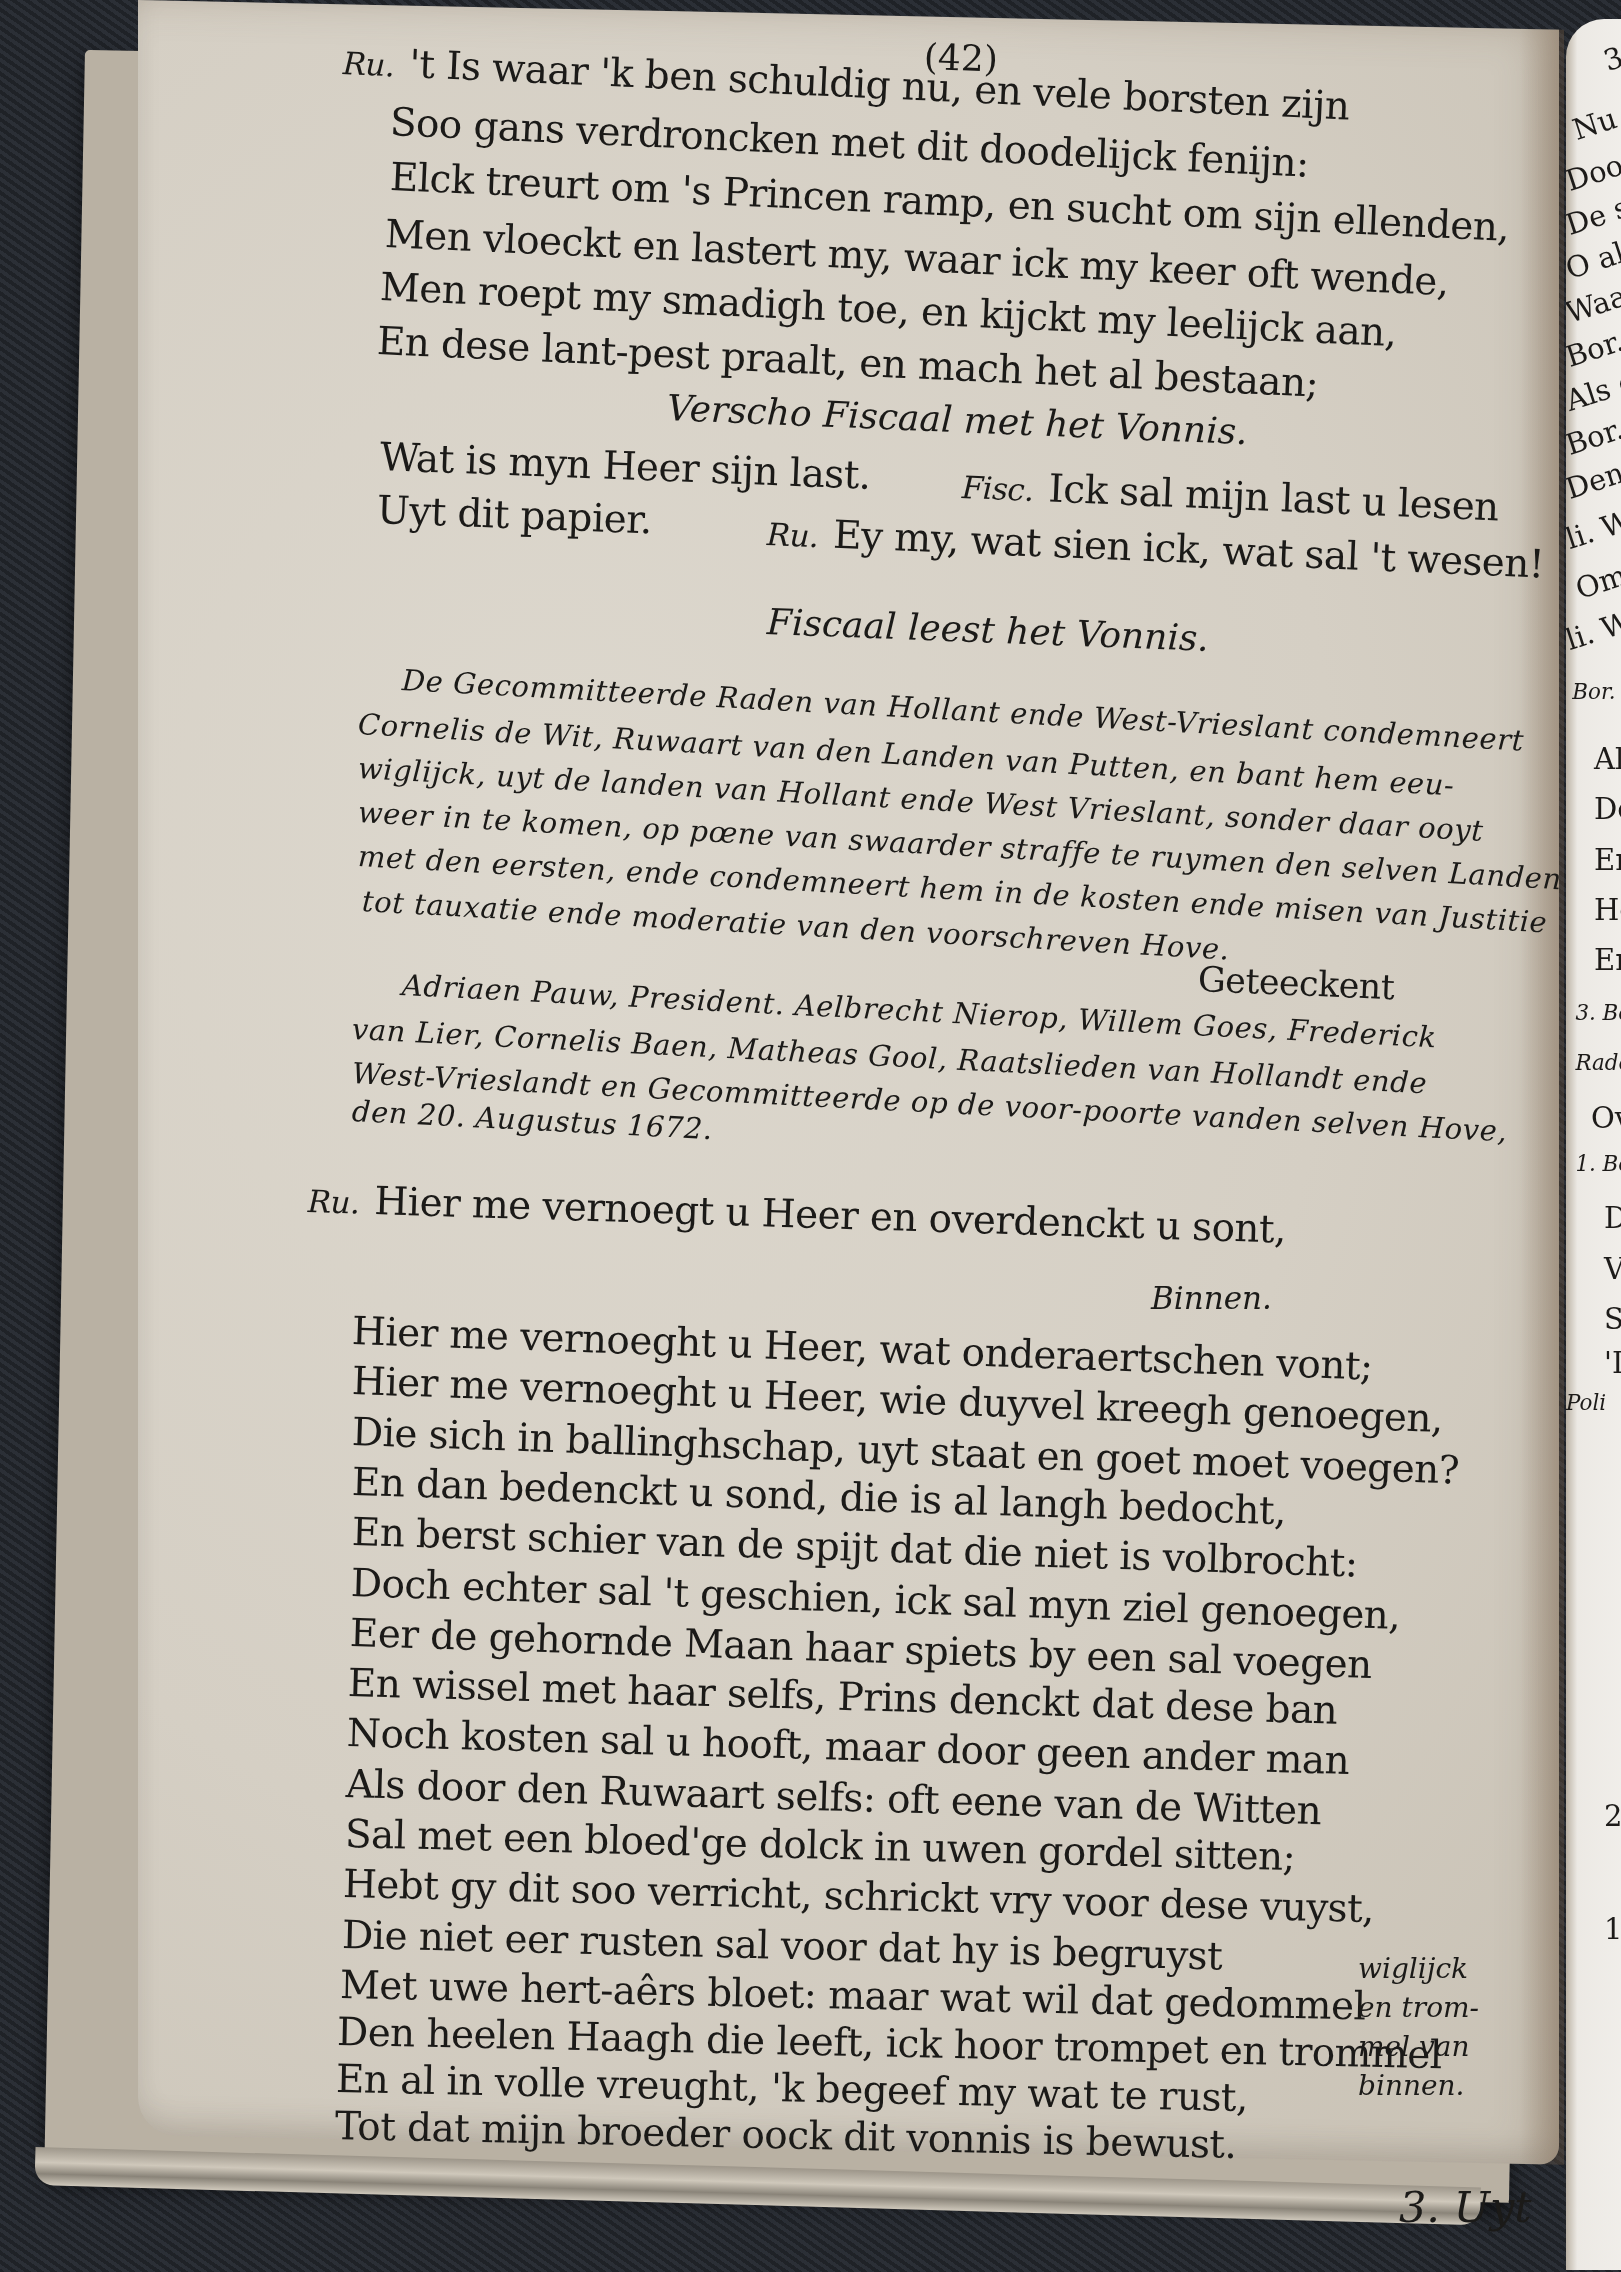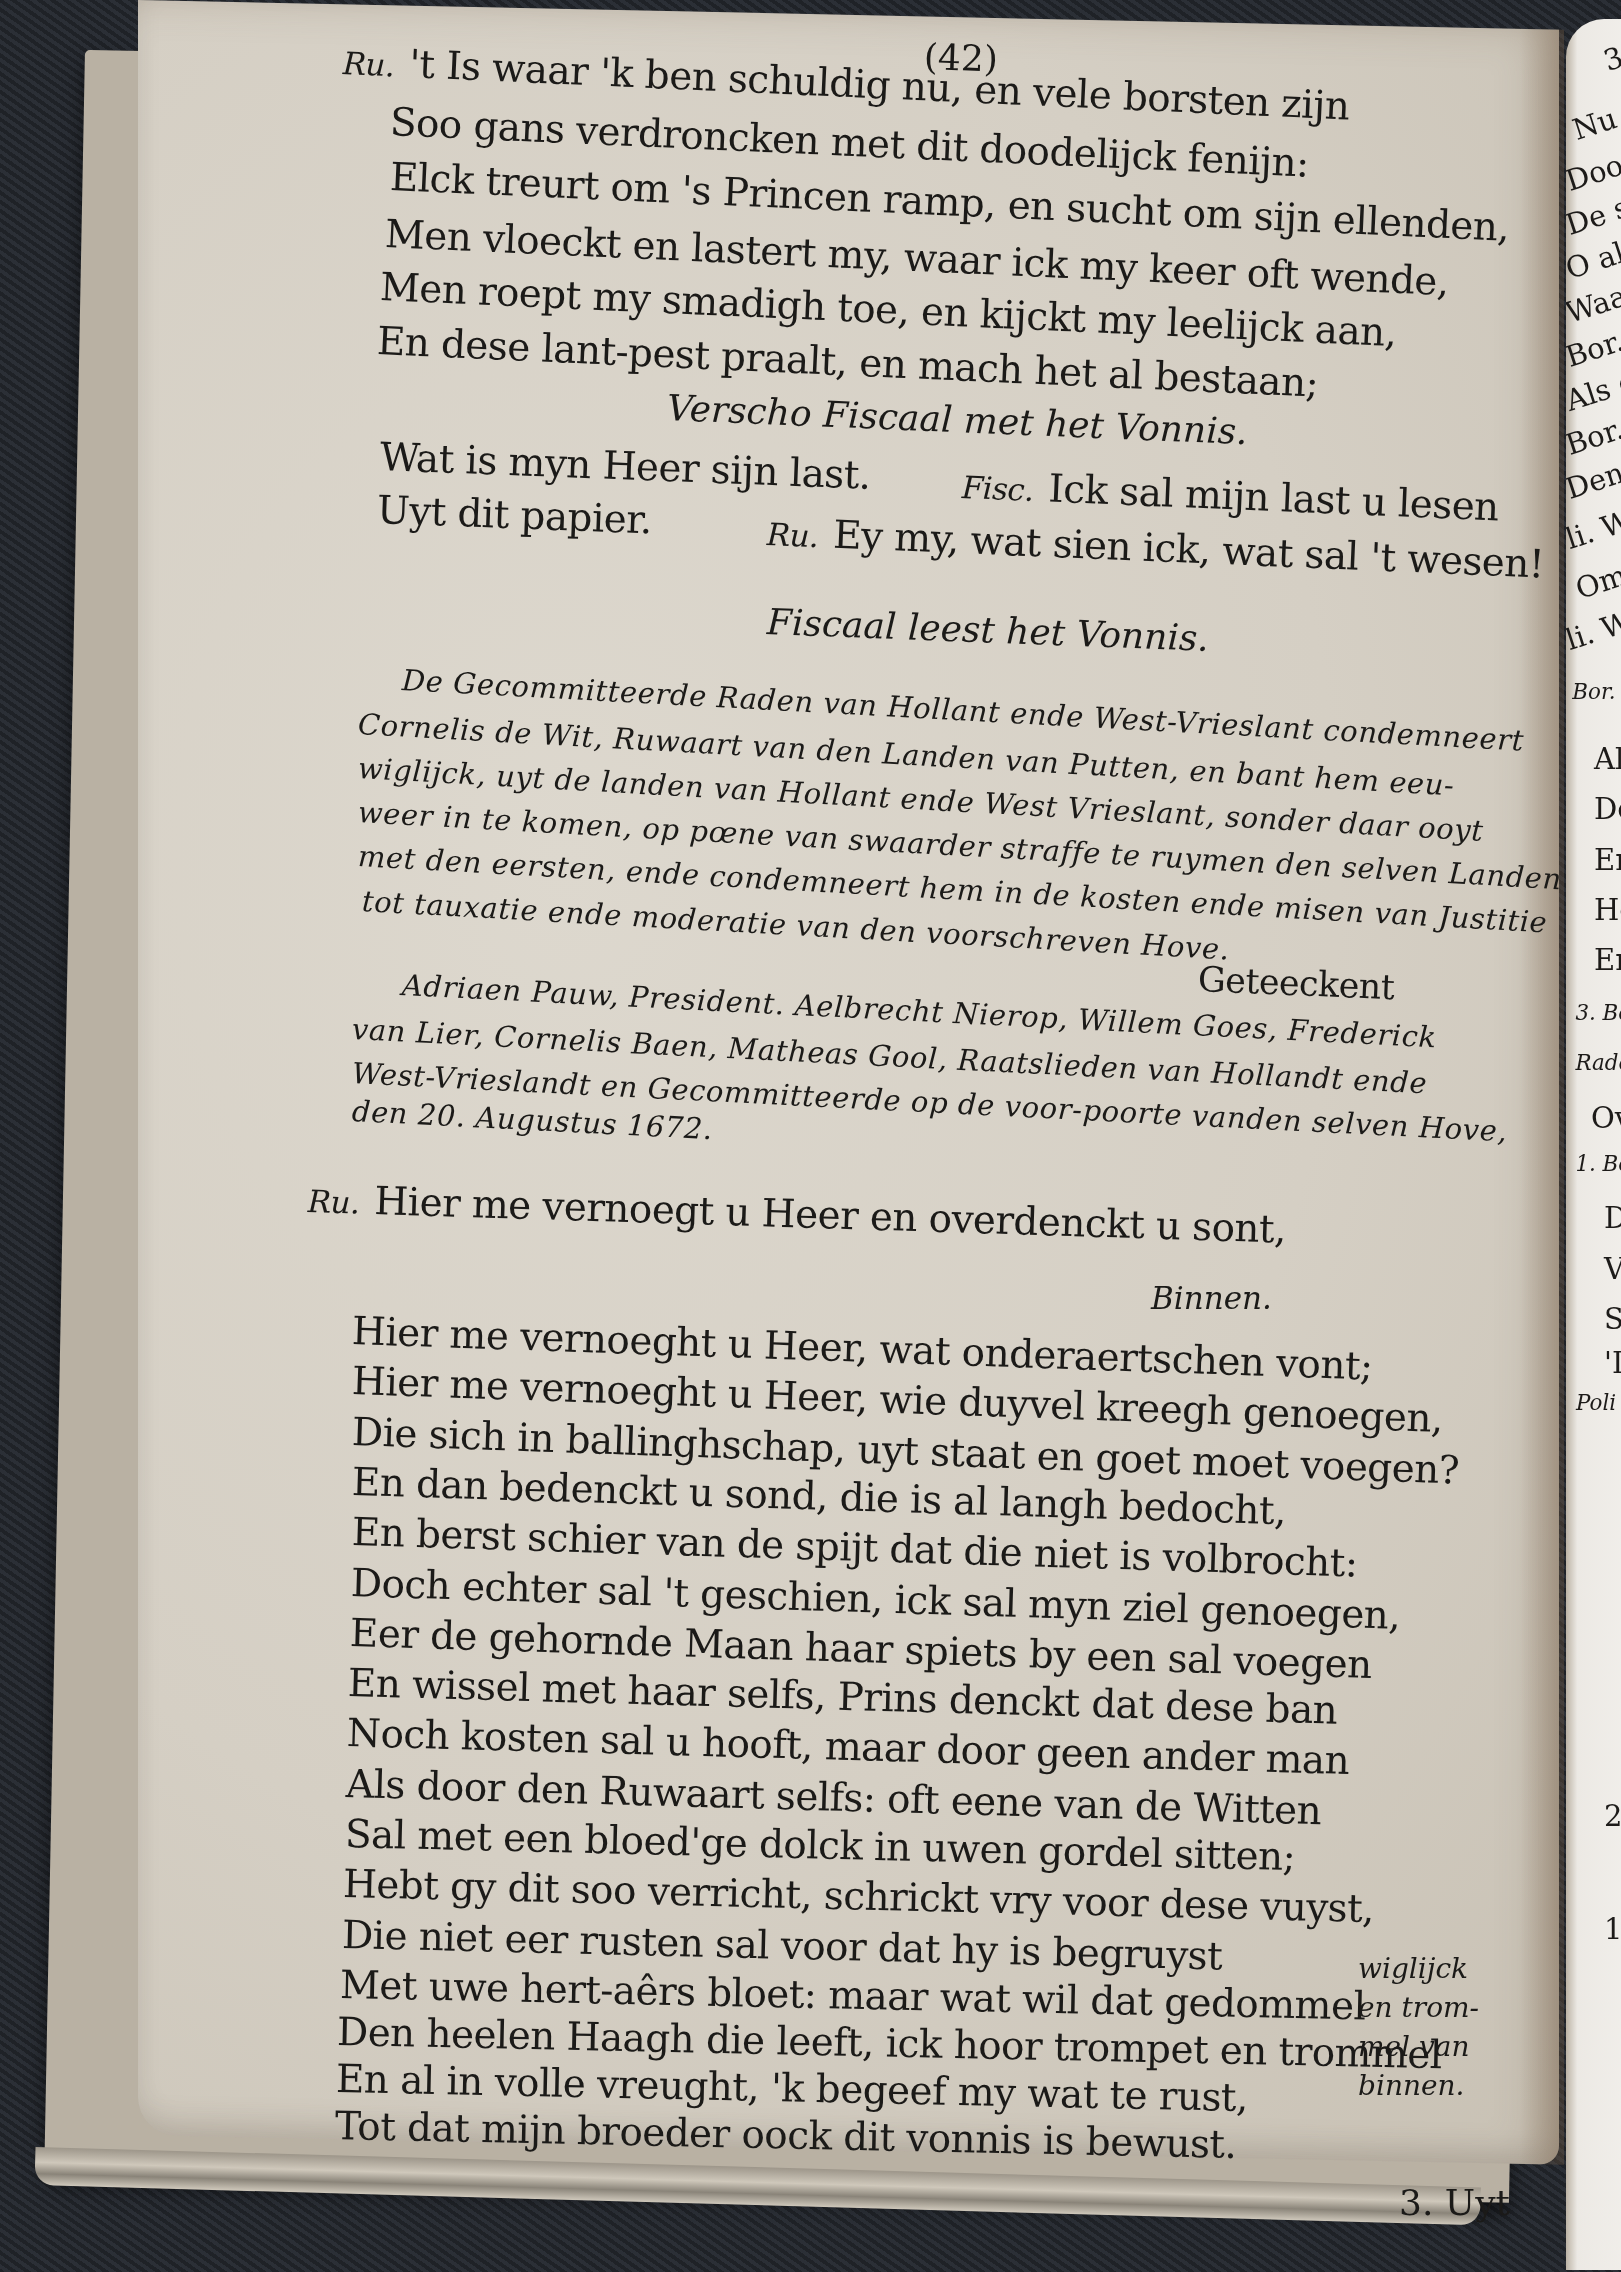--- a/index.html
+++ b/index.html
@@ -99,21 +99,22 @@
     .prose {
       font-family: "DejaVu Serif", serif;
       font-style: italic;
       font-size: 29px;
       letter-spacing: 0.6px;
     }
     .page-number {
       font-size: 36px;
     }
     .catchword {
-      font-size: 36px;
+      font-size: 43px;
+      font-style: italic;
       text-align: center;
     }
     .marginal {
       font-style: italic;
       font-size: 28px;
       line-height: 39px;
     }
   </style>
 </head>
 <body>
@@ -215,17 +216,17 @@
   <div class="facing-line" style="left:28px; top:874px; transform:none;">Het</div>
   <div class="facing-line" style="left:28px; top:924px; transform:none;">En</div>
   <div class="facing-line italic" style="left:9.4px; top:981px; transform:none;">3. Bor</div>
   <div class="facing-line italic" style="left:9.4px; top:1031px; transform:none;">Raden.</div>
   <div class="facing-line" style="left:25px; top:1082px; transform:none;">Ov</div>
   <div class="facing-line italic" style="left:9.4px; top:1132px; transform:none;">1. Bo</div>
   <div class="facing-line" style="left:38px; top:1182px; transform:none;">D</div>
   <div class="facing-line" style="left:38px; top:1233px; transform:none;">V</div>
   <div class="facing-line" style="left:38px; top:1283px; transform:none;">S</div>
   <div class="facing-line" style="left:38px; top:1327px; transform:none;">'I</div>
-  <div class="facing-line italic" style="left:10px; top:1371px; transform:none;">Poli</div>
+  <div class="facing-line italic" style="left:0; top:1371px; transform:none;">Poli</div>
   <div class="facing-line" style="left:38px; top:1780px; transform:none;">2</div>
   <div class="facing-line" style="left:38px; top:1893px; transform:none;">1</div>
 </div>
 
 
 </body></html>

